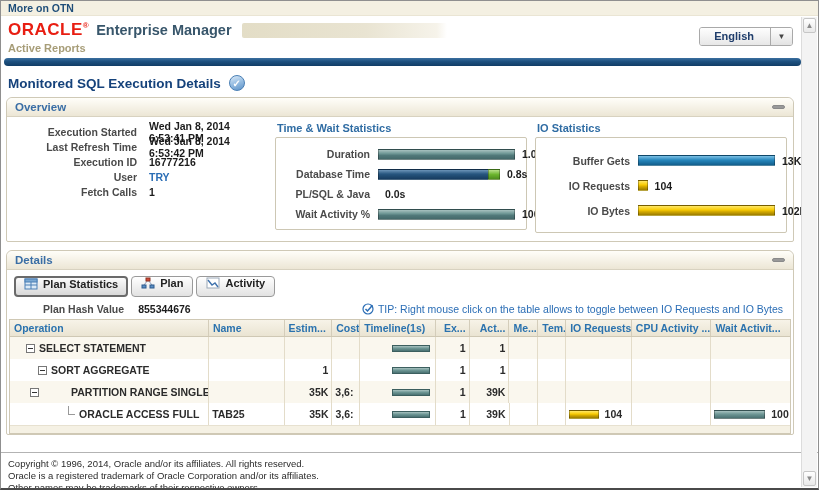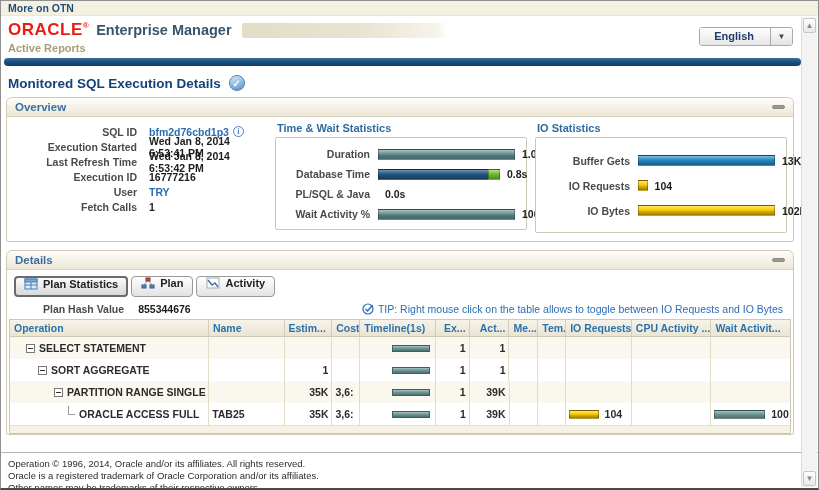--- a/index.html
+++ b/index.html
@@ -88,21 +88,21 @@
         font-size:10.5px; color:#2b2b2b; font-weight:bold; white-space:nowrap; overflow:hidden; }
   .td.num { justify-content:flex-end; }
   .c-op{width:200px;} .c-name{width:76px;} .c-est{width:48px;} .c-cost{width:28px;}
   .c-tl{width:76px;} .c-ex{width:34px;} .c-act{width:40px;} .c-me{width:29px;}
   .c-tem{width:28px;} .c-ior{width:66px;} .c-cpu{width:80px;} .c-wait{width:79px; border-right:none;}
   .ebox { width:9px; height:9px; border:1px solid #777; background:#fff; flex-shrink:0;
           display:inline-flex; align-items:center; justify-content:center; margin-right:4px; cursor:pointer; }
   .ebox i { display:block; width:5px; height:1px; background:#333; }
   .lconn { width:7px; height:9px; border-left:1px solid #999; border-bottom:1px solid #999;
            margin:-7px 4px 0 0; flex-shrink:0; }
-  .ind1{padding-left:16px;} .ind2{padding-left:28px;} .ind3{padding-left:44px;}
+  .ind1{padding-left:16px;} .ind2{padding-left:28px;} .ind3{padding-left:20px;gap:28px;}
   .tl-bar { height:7px; border:1px solid #3c5f5f; margin-left:auto; margin-right:2px;
             background:linear-gradient(180deg,#a8c2c0 0%,#6e9795 45%,#4a7172 100%); }
   .cell-bar { height:9px; border:1px solid rgba(0,0,0,.3); flex-shrink:0; }
   .cell-bar.yellow { background:linear-gradient(180deg,#ffe766 0%,#f8ca00 45%,#e0b400 55%,#9c7c00 100%); }
   .cell-bar.teal { background:linear-gradient(180deg,#a8c2c0 0%,#6e9795 45%,#4a7172 100%); }
   .cb-val { margin-left:6px; font-weight:bold; font-size:10.5px; }
   .filler { height:9px; background:#f5f1e4; border-top:1px solid #e7e1d0; border-bottom:1px solid #cfc8b4; }
   
   .footer { margin-top:17px; border-top:1px solid #b3b3b3; padding:5px 0 0 7px; }
   .footer div { font-size:9.5px; color:#2b2b2b; line-height:12px; }
@@ -141,27 +141,20 @@
   <span class="check-badge">✓</span>
 </div>
 
 <div class="panel">
   <div class="panel-hd">
     <span class="ttl">Overview</span>
     <span class="min-btn"></span>
   </div>
   <div class="ov-body">
     <div class="ov-fields">
-      <div class="f-row">
-        <span class="f-label">SQL ID</span>
-        <span class="f-val link">
-            <span class="v">bfm2d76cbd1p3</span>
-            <span class="info-icon">i</span>
-          </span>
-      </div>
       <div class="f-row">
         <span class="f-label">Execution Started</span>
         <span class="f-val">
             <span class="v">Wed Jan 8, 2014 6:53:41 PM</span>
           </span>
       </div>
       <div class="f-row">
         <span class="f-label">Last Refresh Time</span>
         <span class="f-val">
             <span class="v">Wed Jan 8, 2014 6:53:42 PM</span>
@@ -402,21 +395,21 @@
       <div class="td c-wait">
           <span class="cell-bar teal" style="width: 70%;"></span>
           <span class="cb-val">100</span>
         </div>
     </div>
     <div class="filler"></div>
   </div>
 </div>
 
 <div class="footer">
-  <div>Operation © 1996, 2014, Oracle and/or its affiliates. All rights reserved.</div>
+  <div>Copyright © 1996, 2014, Oracle and/or its affiliates. All rights reserved.</div>
   <div>Oracle is a registered trademark of Oracle Corporation and/or its affiliates.</div>
   <div>Other names may be trademarks of their respective owners.</div>
 </div>
 
 <div class="vscroll">
   <div class="sbtn up">▲</div>
   <div class="sbtn down">▼</div>
 </div>
 
 </body></html>

